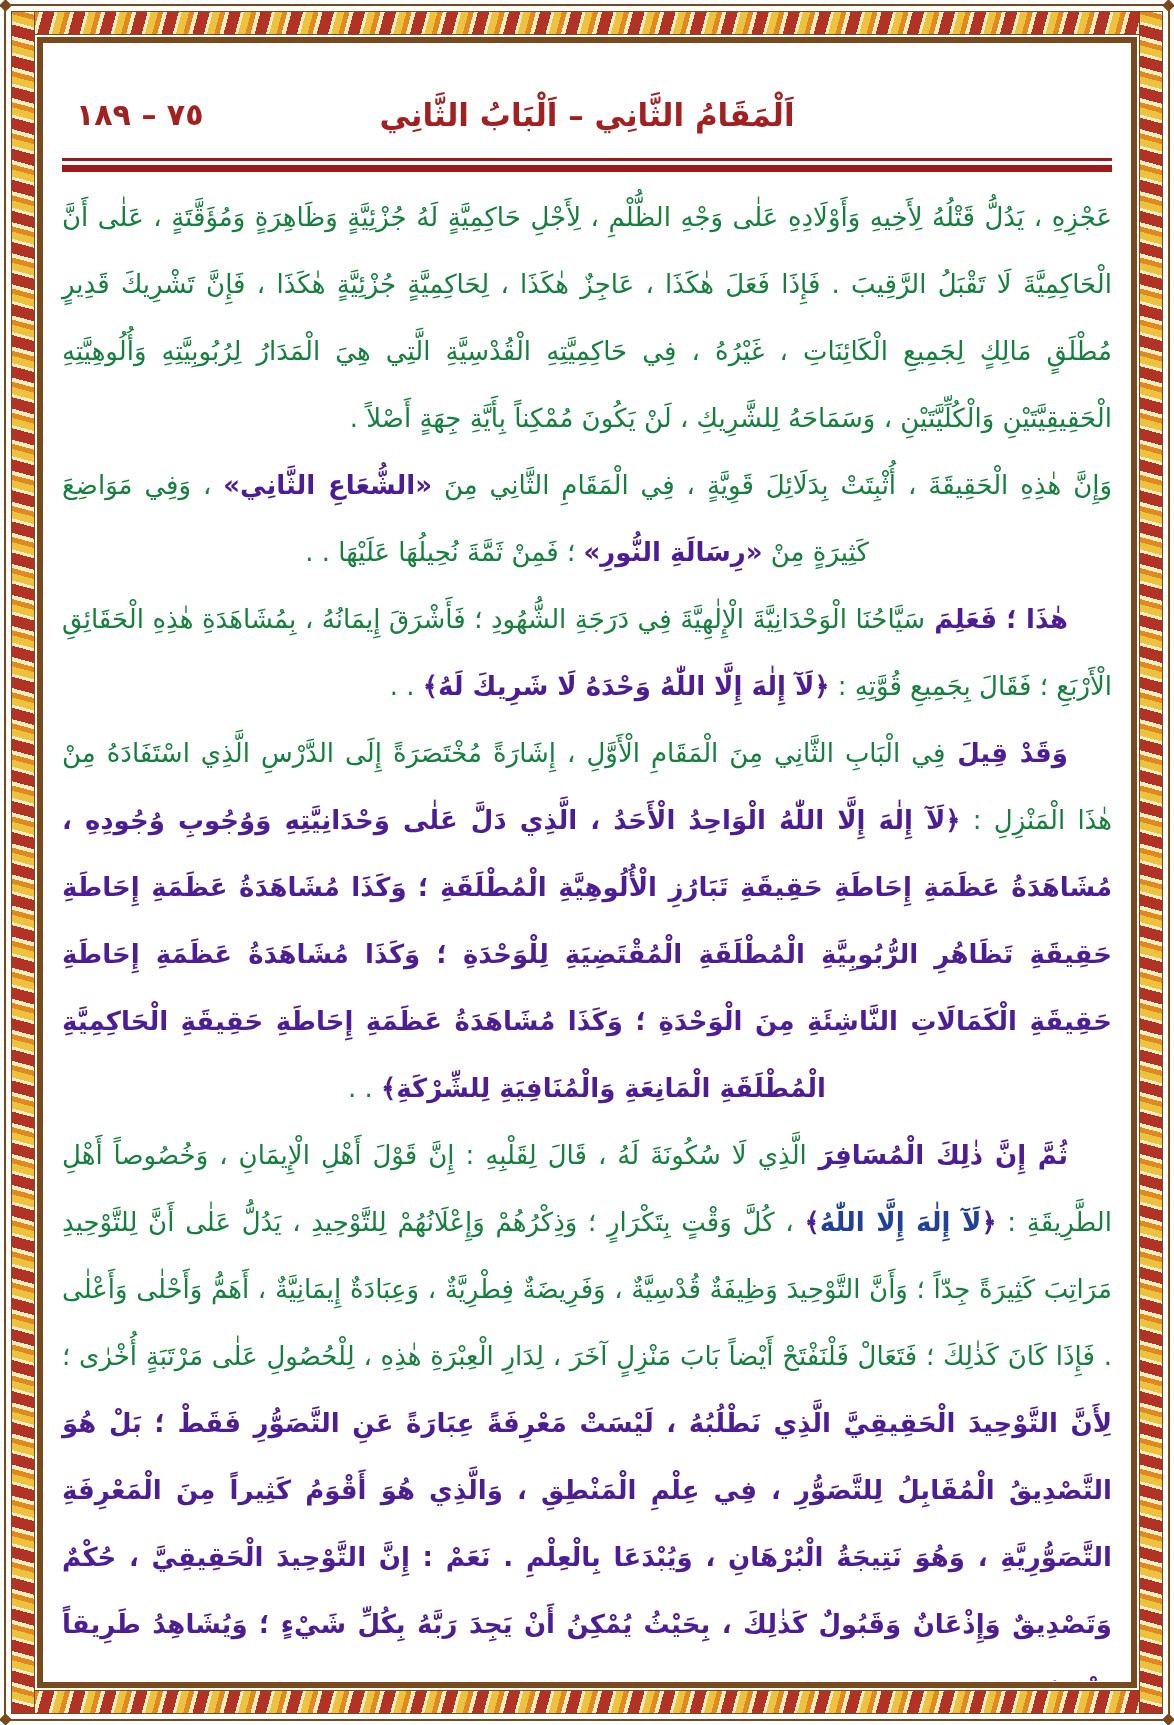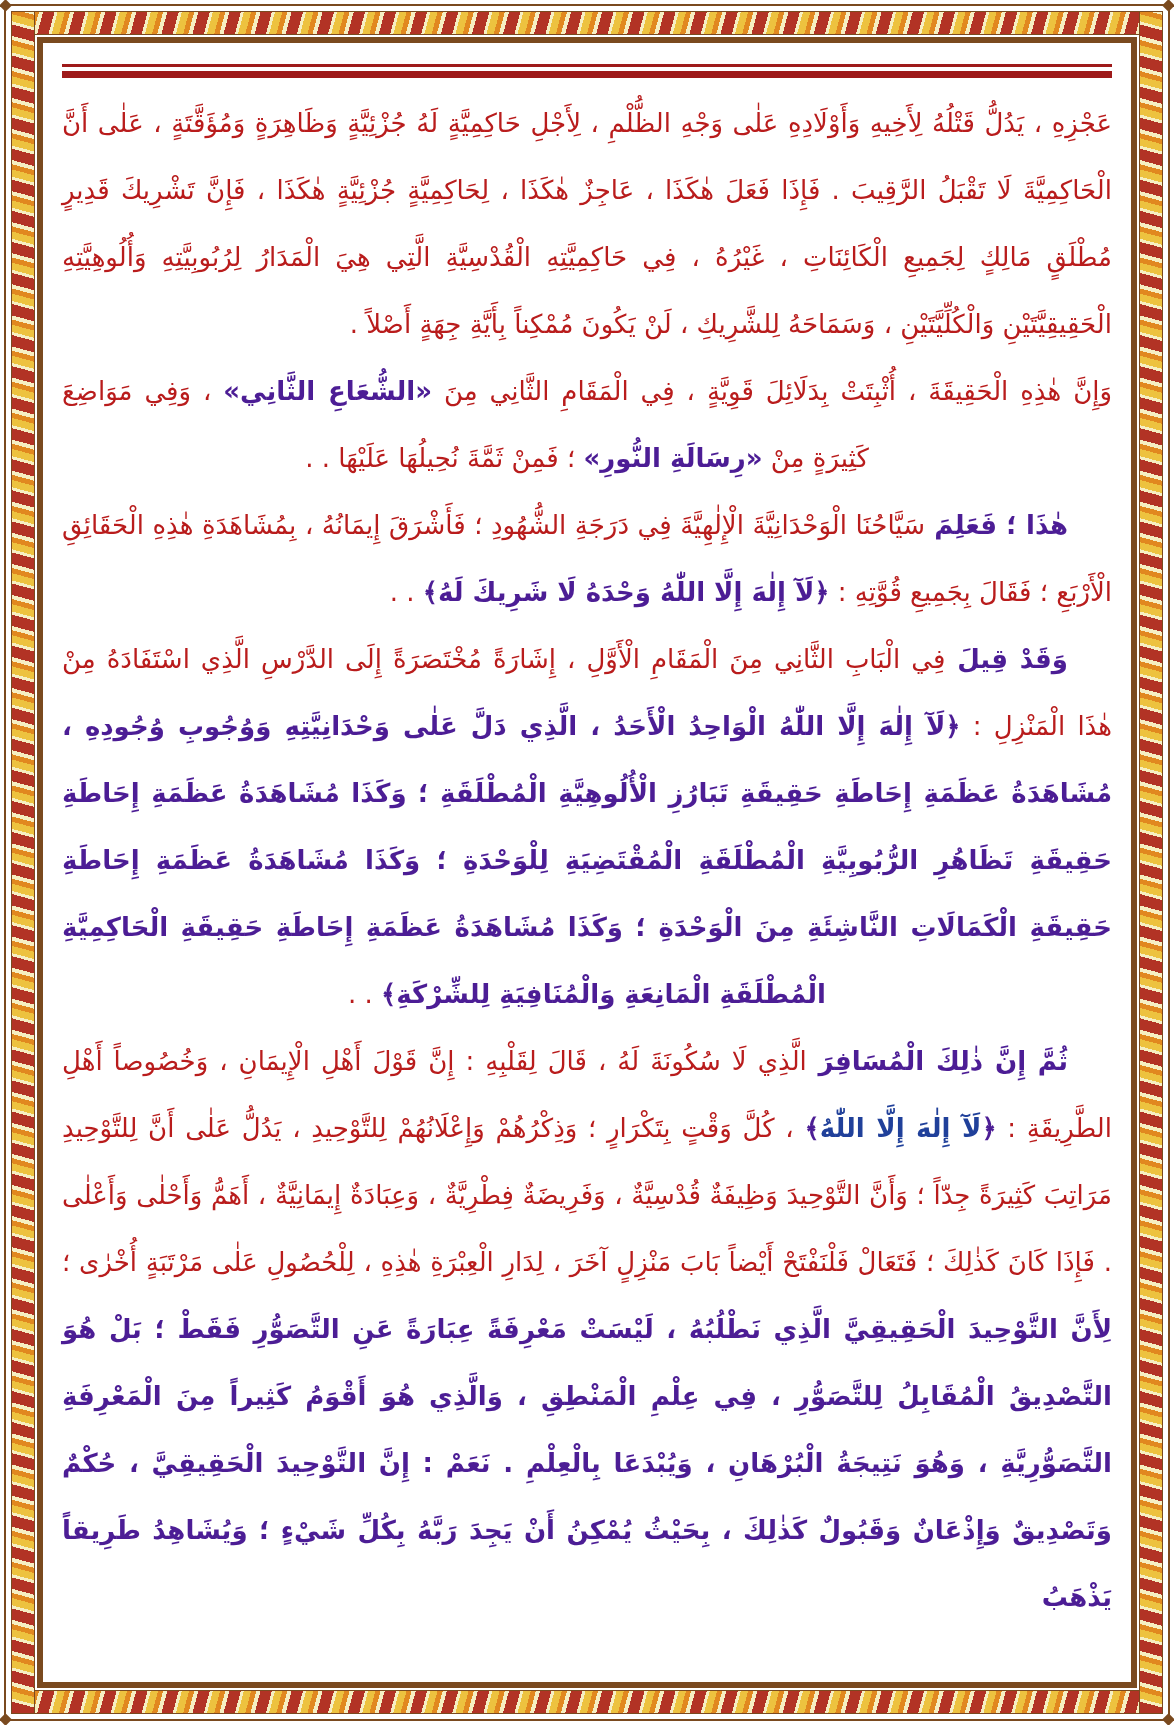--- a/index.html
+++ b/index.html
@@ -57,21 +57,21 @@
   .body-text{
     margin-top:12px;
     font-size:26px;
     line-height:67px;
     color:#000;
     text-align:justify;
   }
   .para{margin:0;}
   .para.indent{text-indent:44px;}
   .para.center-last{text-align-last:center;}
-  .seg-black{color:#b91c1c;}
+  .seg-black{color:#15803d;}
   .seg-red{color:#4c1d95;font-weight:bold;}
   .seg-blue{color:#20409a;font-weight:bold;margin-top:12px;}
 </style>
 </head>
 <body>
 
 <div class="page">
 
   <div class="corner-knob tl"></div>
   <div class="corner-knob tr"></div>
@@ -79,20 +79,24 @@
   <div class="corner-knob br"></div>
   <div class="b-outer"></div>
   <div class="band band-h top"></div>
   <div class="band band-h bottom"></div>
   <div class="band band-v left"></div>
   <div class="band band-v right"></div>
   <div class="b-inner"></div>
 
   <div class="content">
 
+    <div class="header">
+      <div class="page-num">٧٥ – ١٨٩</div>
+      <div class="title">اَلْمَقَامُ الثَّانِي – اَلْبَابُ الثَّانِي</div>
+    </div>
 
     <div class="rule">
       <div class="r1"></div>
       <div class="gap"></div>
       <div class="r2"></div>
     </div>
 
     <div class="body-text">
         <p class="para"><span class="seg-black">عَجْزِهِ ، يَدُلُّ قَتْلُهُ لِأَخِيهِ وَأَوْلَادِهِ عَلٰى وَجْهِ الظُّلْمِ ، لِأَجْلِ حَاكِمِيَّةٍ لَهُ جُزْئِيَّةٍ وَظَاهِرَةٍ وَمُؤَقَّتَةٍ ، عَلٰى أَنَّ الْحَاكِمِيَّةَ لَا تَقْبَلُ الرَّقِيبَ . فَإِذَا فَعَلَ هٰكَذَا ، عَاجِزٌ هٰكَذَا ، لِحَاكِمِيَّةٍ جُزْئِيَّةٍ هٰكَذَا ، فَإِنَّ تَشْرِيكَ قَدِيرٍ مُطْلَقٍ مَالِكٍ لِجَمِيعِ الْكَائِنَاتِ ، غَيْرُهُ ، فِي حَاكِمِيَّتِهِ الْقُدْسِيَّةِ الَّتِي هِيَ الْمَدَارُ لِرُبُوبِيَّتِهِ وَأُلُوهِيَّتِهِ الْحَقِيقِيَّتَيْنِ وَالْكُلِّيَّتَيْنِ ، وَسَمَاحَهُ لِلشَّرِيكِ ، لَنْ يَكُونَ مُمْكِناً بِأَيَّةِ جِهَةٍ أَصْلاً .</span></p>
         <p class="para center-last"><span class="seg-black">وَإِنَّ هٰذِهِ الْحَقِيقَةَ ، أُثْبِتَتْ بِدَلَائِلَ قَوِيَّةٍ ، فِي الْمَقَامِ الثَّانِي مِنَ </span><span class="seg-red">«الشُّعَاعِ الثَّانِي»</span><span class="seg-black"> ، وَفِي مَوَاضِعَ كَثِيرَةٍ مِنْ </span><span class="seg-red">«رِسَالَةِ النُّورِ»</span><span class="seg-black"> ؛ فَمِنْ ثَمَّةَ نُحِيلُهَا عَلَيْهَا . .</span></p>

